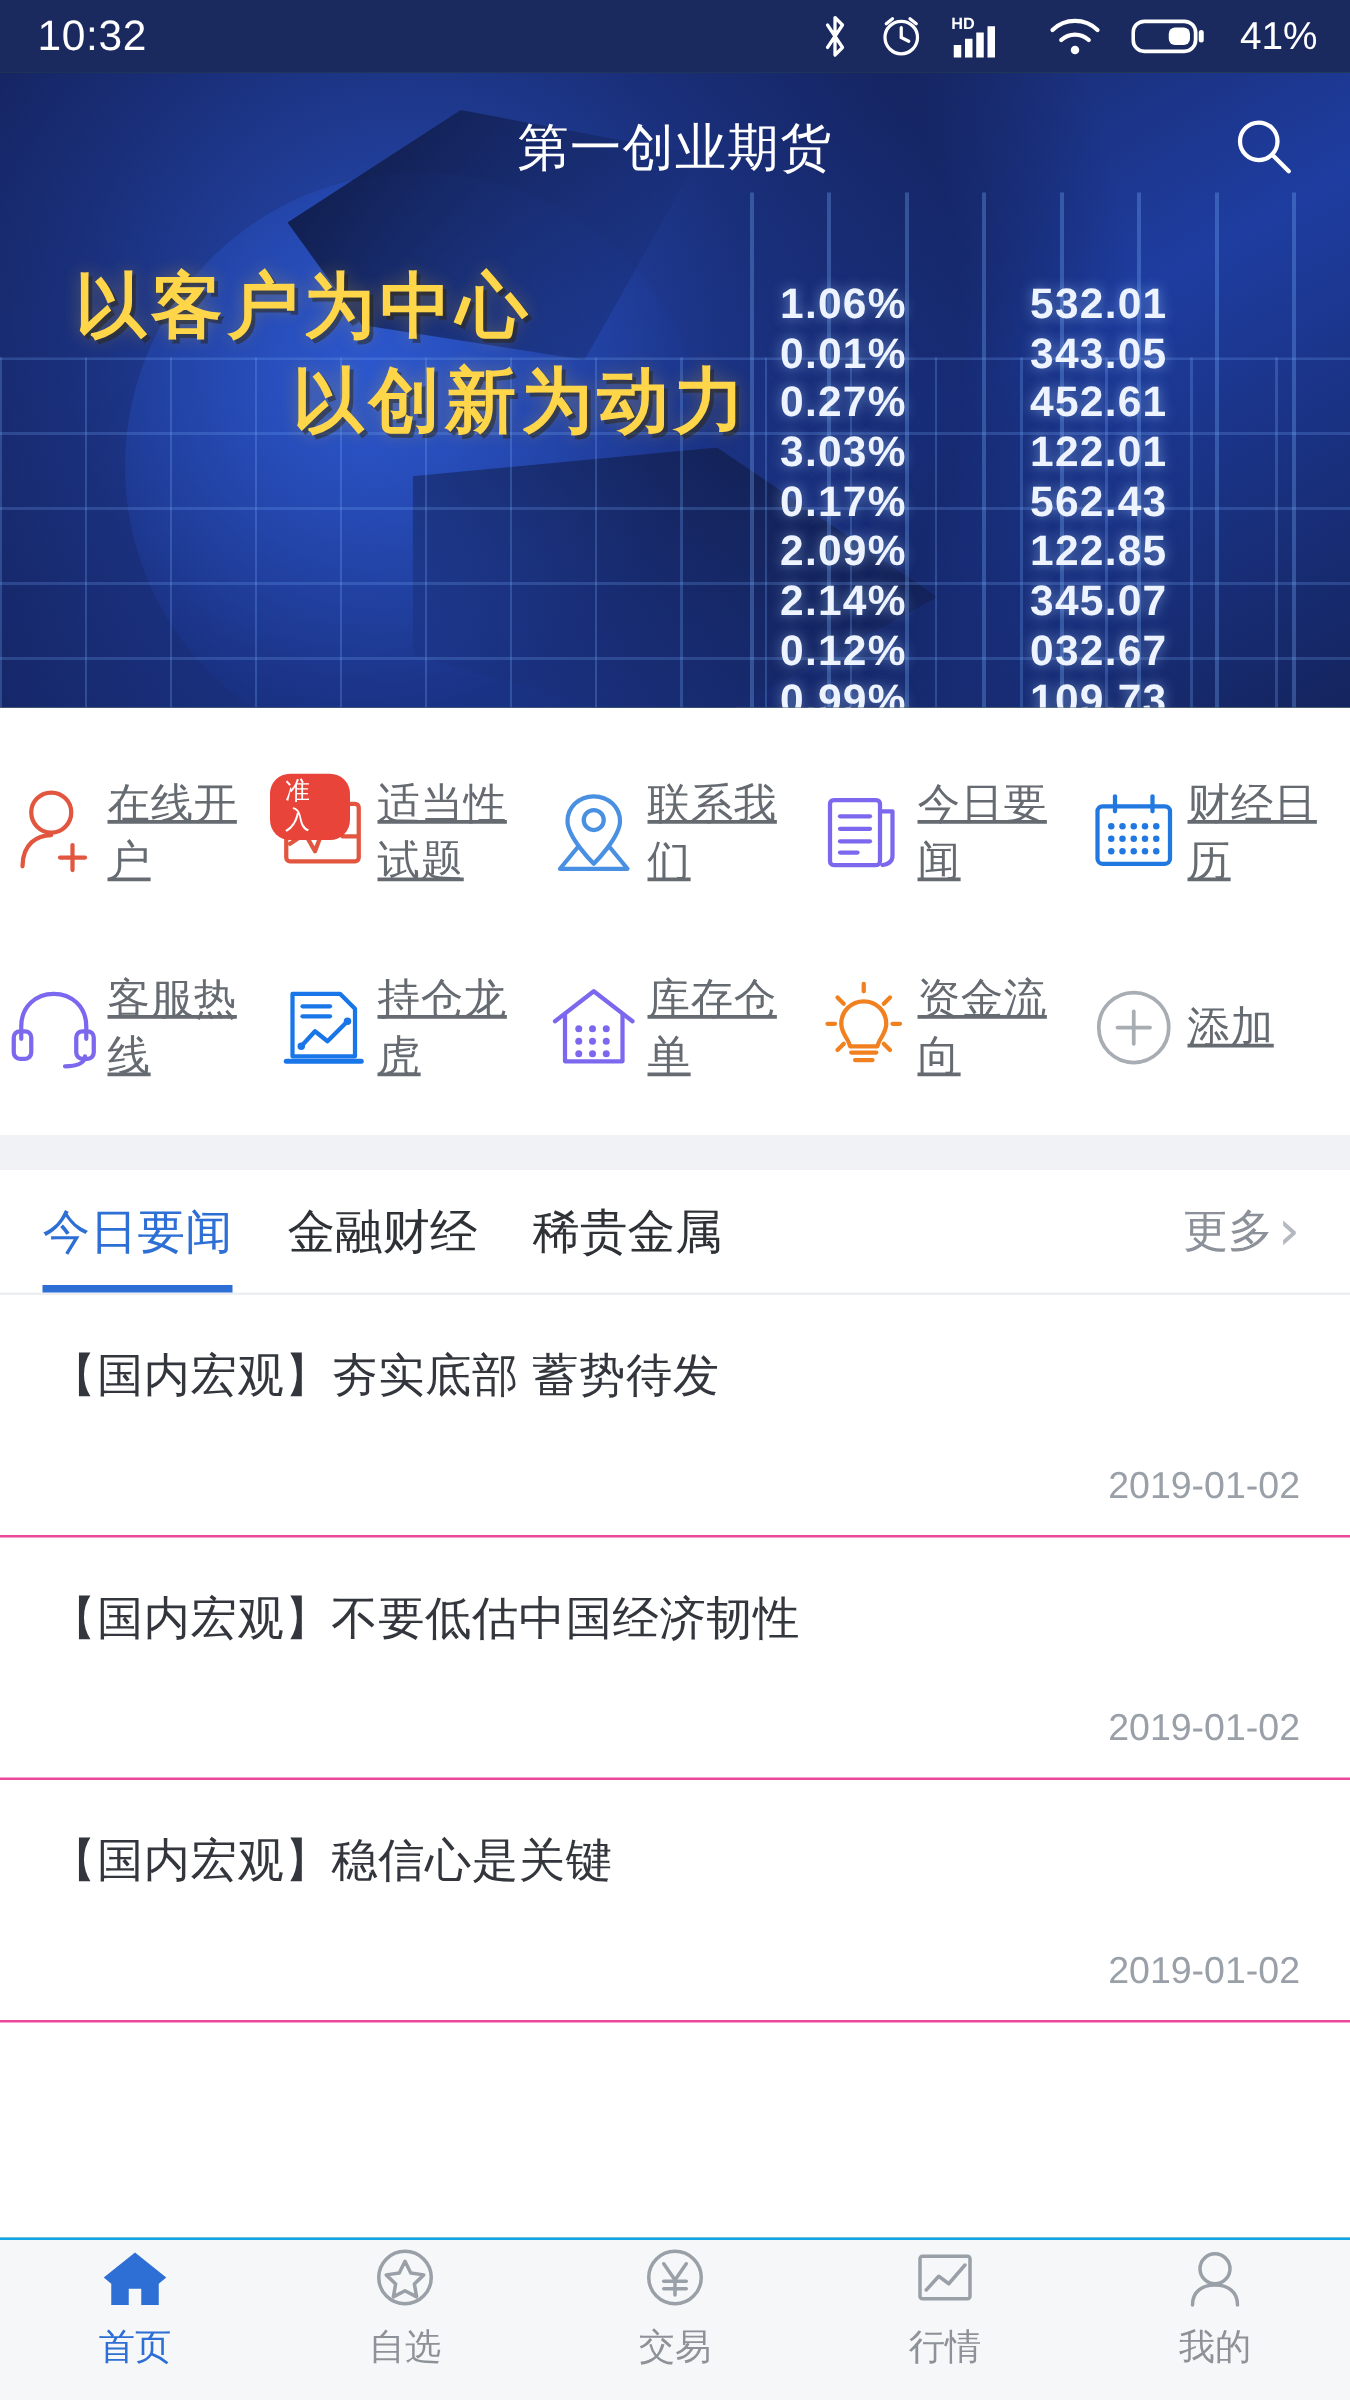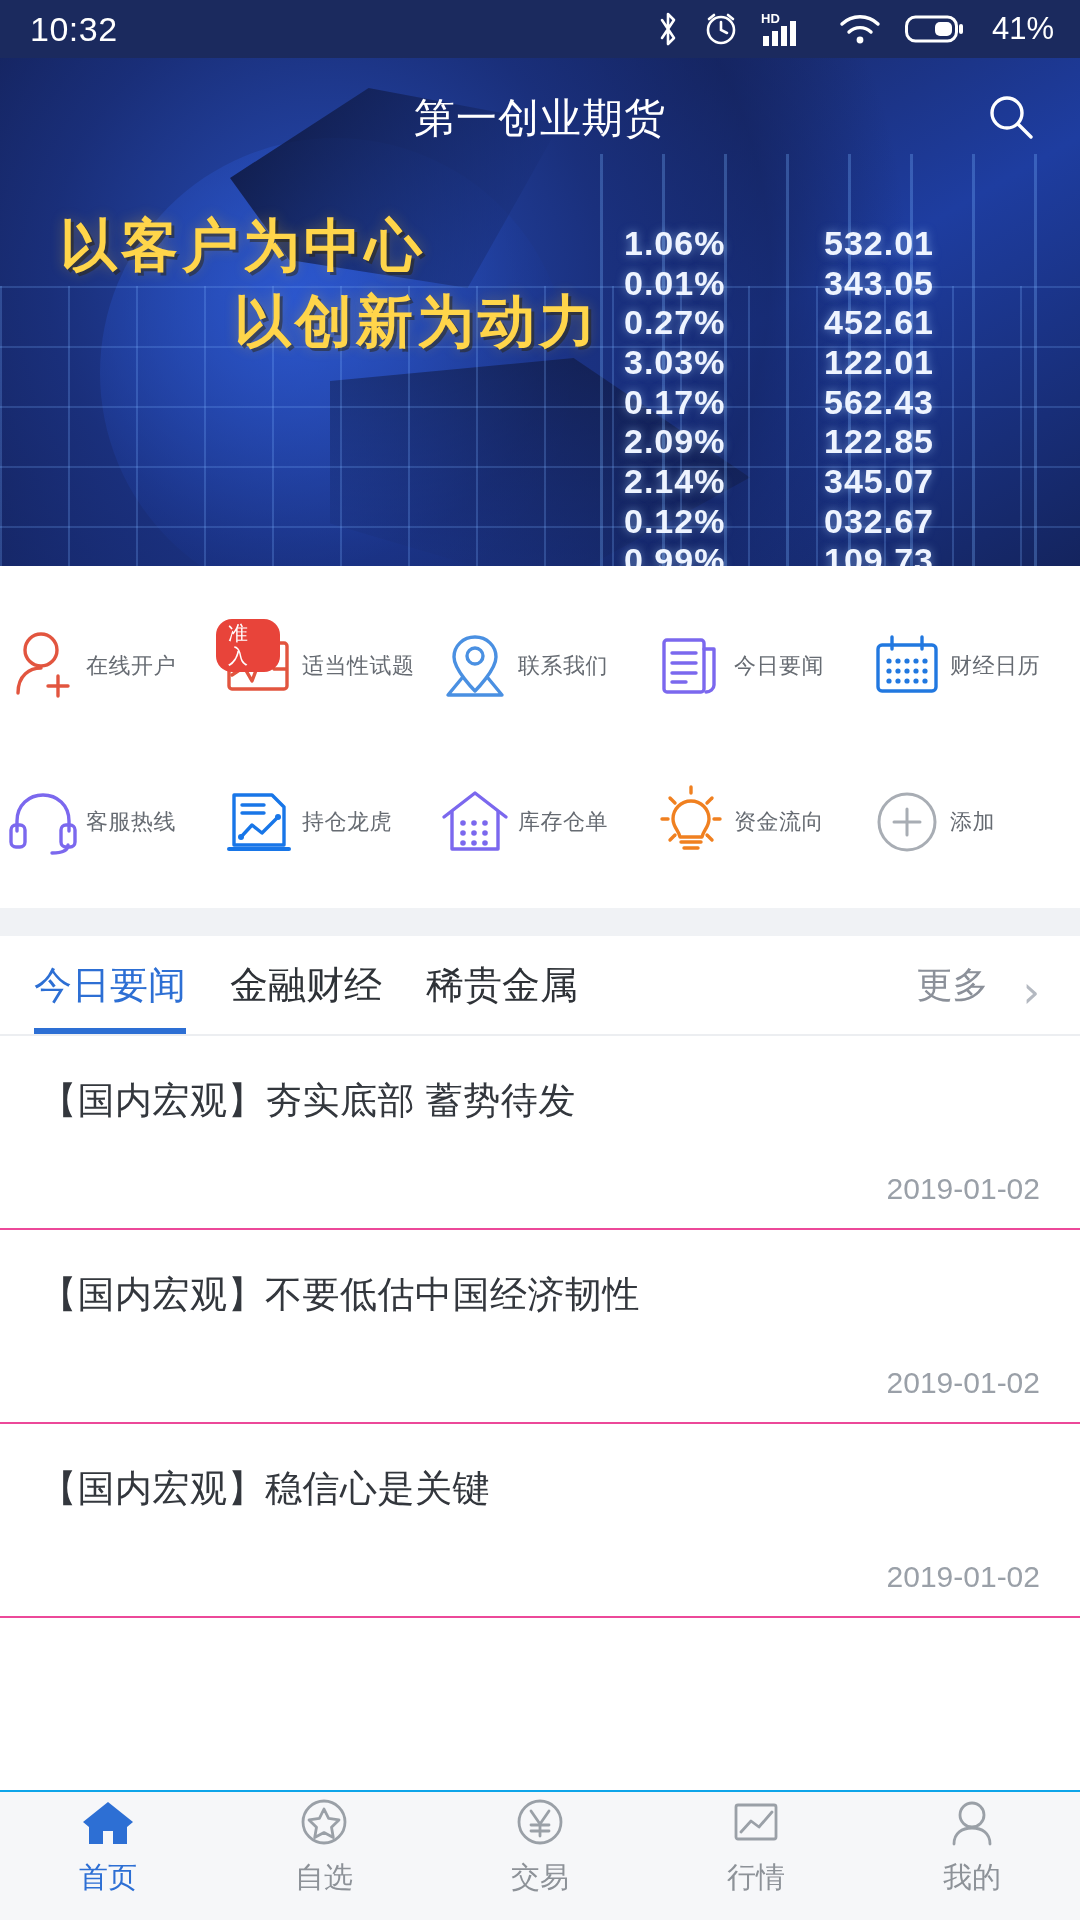--- a/index.html
+++ b/index.html
@@ -166,24 +166,25 @@
     position: relative;
   }
   .sc-icon {
     height: 94px;
     display: flex;
     align-items: center;
     justify-content: center;
     position: relative;
   }
   .sc-label {
-    font-size: 22px;
+    font-size: 34px;
     color: #666b72;
     margin-top: 0;
     letter-spacing: 0.5px;
+    text-decoration: underline;
   }
   .sc-badge {
     position: absolute;
     top: 0px;
     right: 22px;
     background: #e8443a;
     color: #fff;
     font-size: 20px;
     border-radius: 16px;
     padding: 3px 12px 4px 12px;
@@ -227,22 +228,22 @@
   .tab.active::after {
     content: "";
     position: absolute;
     left: 0; right: 0; bottom: 0;
     height: 6px;
     background: #2d6fd4;
   }
   .more {
     margin-left: auto;
     display: flex;
-    align-items: flex-end;
-    gap: 34px;
+    align-items: center;
+    gap: 4px;
     color: #8b9099;
     font-size: 36px;
     padding-right: 6px;
   }
   .chev {
     font-size: 44px;
     color: #b4b9c1;
     line-height: 0.8;
     font-family: "DejaVu Sans", sans-serif;
   }

